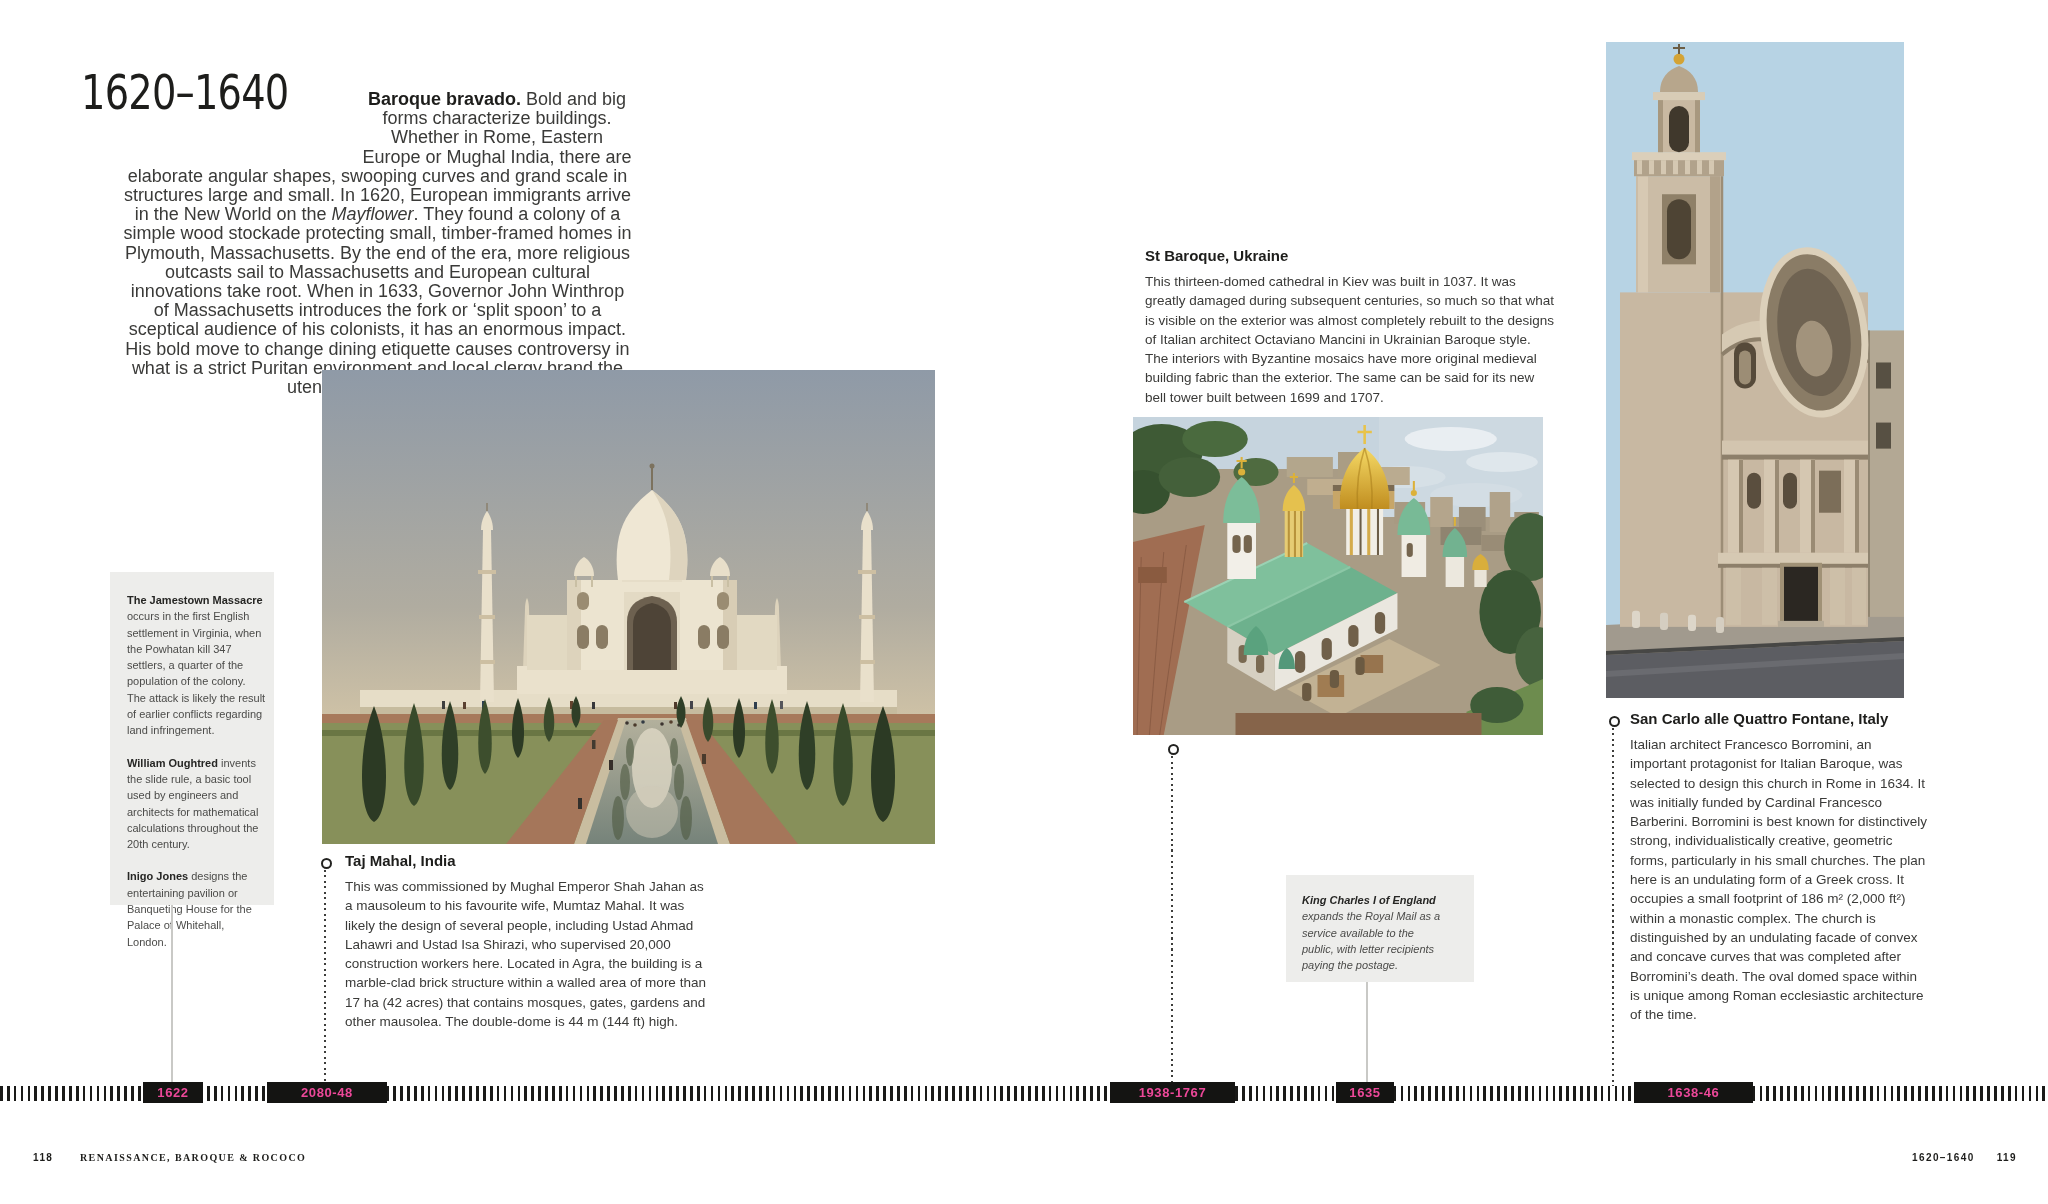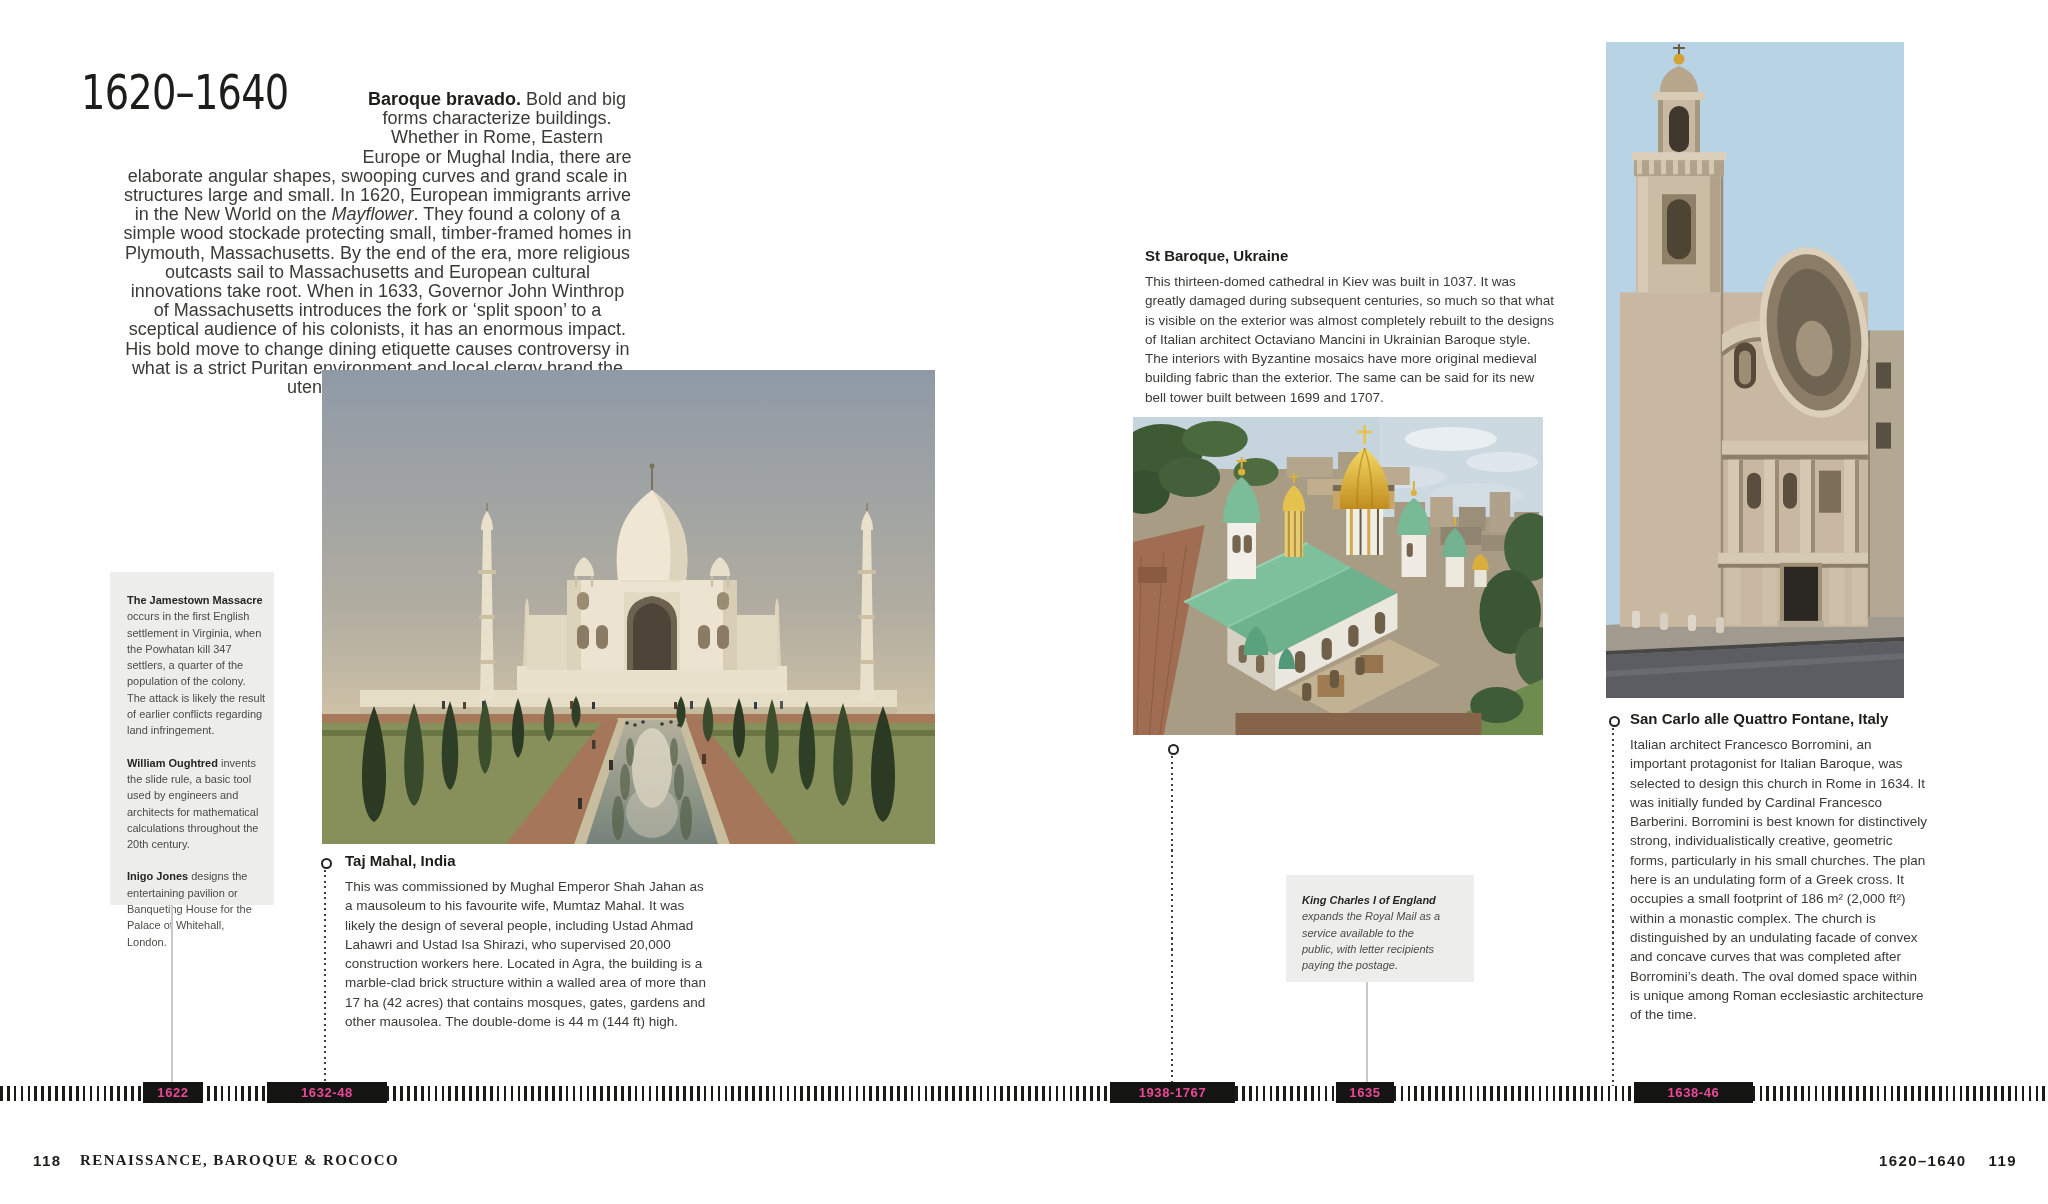--- a/index.html
+++ b/index.html
@@ -17,21 +17,21 @@
   .graybox p:last-child{margin-bottom:0;}
   .graybox b{color:#262624;}
   .cap-title{font-size:15px;font-weight:700;color:#1d1d1b;white-space:nowrap;}
   .cap-body{font-size:13.5px;line-height:19.3px;color:#3a3a38;}
   .marker{width:7px;height:7px;border:2px solid #222220;border-radius:50%;background:#fff;}
   .dotline{width:2px;background-image:repeating-linear-gradient(to bottom,#3d3d3b 0 2px,transparent 2px 5.5px);}
   .solidline{width:2px;background:#c9c9c6;}
   .ticks{height:15px;background:repeating-linear-gradient(to right,#1a1a18 0 2.6px,transparent 2.6px 6.9px);}
   .tlabel{position:absolute;top:1082px;height:21px;line-height:21px;background:#141412;color:#ec4899;
         font-size:13px;font-weight:700;letter-spacing:.6px;text-align:center;}
-  .foot{font-size:15px;font-weight:700;letter-spacing:1.4px;color:#1d1d1b;white-space:nowrap;}
+  .foot{font-size:10px;font-weight:700;letter-spacing:1.4px;color:#1d1d1b;white-space:nowrap;}
   svg{display:block;}
 </style>
 </head>
 <body>
 
 <div class="page">
 
   <div class="abs" style="left:81px;top:64px;">
     <div class="page-title">1620–1640</div>
   </div>
@@ -385,21 +385,21 @@
     </svg>
   </div>
 
   <div class="abs marker" style="left:1609px;top:716px;"></div>
   <div class="abs dotline" style="left:1612px;top:728px;height:358px;"></div>
   <div class="abs cap-title" style="left:1630px;top:710px;">San Carlo alle Quattro Fontane, Italy</div>
   <div class="abs cap-body" style="left:1630px;top:735px;width:298px;">Italian architect Francesco Borromini, an important protagonist for Italian Baroque, was selected to design this church in Rome in 1634. It was initially funded by Cardinal Francesco Barberini. Borromini is best known for distinctively strong, individualistically creative, geometric forms, particularly in his small churches. The plan here is an undulating form of a Greek cross. It occupies a small footprint of 186 m² (2,000 ft²) within a monastic complex. The church is distinguished by an undulating facade of convex and concave curves that was completed after Borromini’s death. The oval domed space within is unique among Roman ecclesiastic architecture of the time.</div>
 
   <div class="abs ticks" style="left:0;top:1086px;width:2048px;"></div>
   <div class="tlabel" style="left:143px;width:60px;">1622</div>
-  <div class="tlabel" style="left:267px;width:120px;">1632-48</div>
+  <div class="tlabel" style="left:267px;width:120px;">2080-48</div>
   <div class="tlabel" style="left:1110px;width:125px;">1938-1767</div>
   <div class="tlabel" style="left:1336px;width:58px;">1635</div>
   <div class="tlabel" style="left:1634px;width:119px;">1638-46</div>
 
   <div class="abs foot" style="left:33px;top:1152px;">118</div>
   <div class="abs foot" style="left:80px;top:1152px;font-family:Liberation Serif, serif;">RENAISSANCE, BAROQUE &amp; ROCOCO</div>
   <div class="abs" style="right:31px;top:1152px;display:flex;gap:22px;">
     <span class="foot">1620–1640</span>
     <span class="foot">119</span>
   </div>

